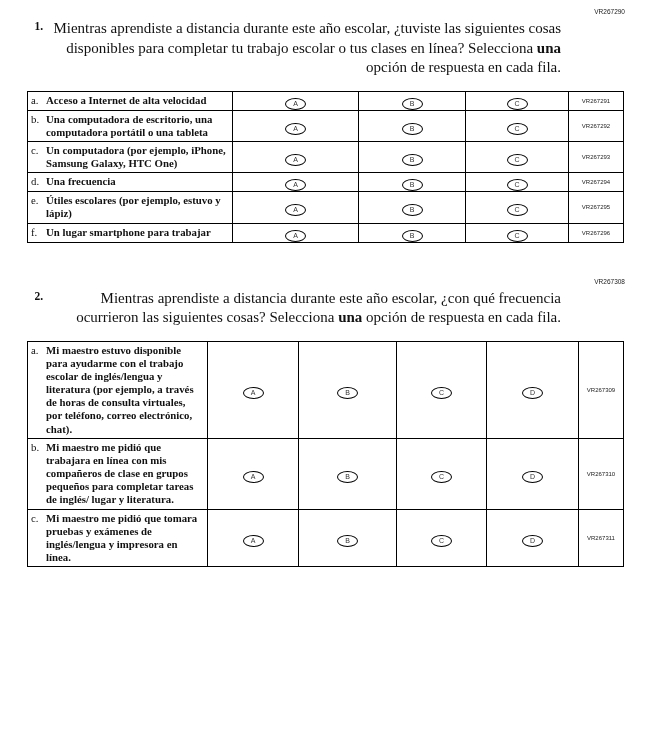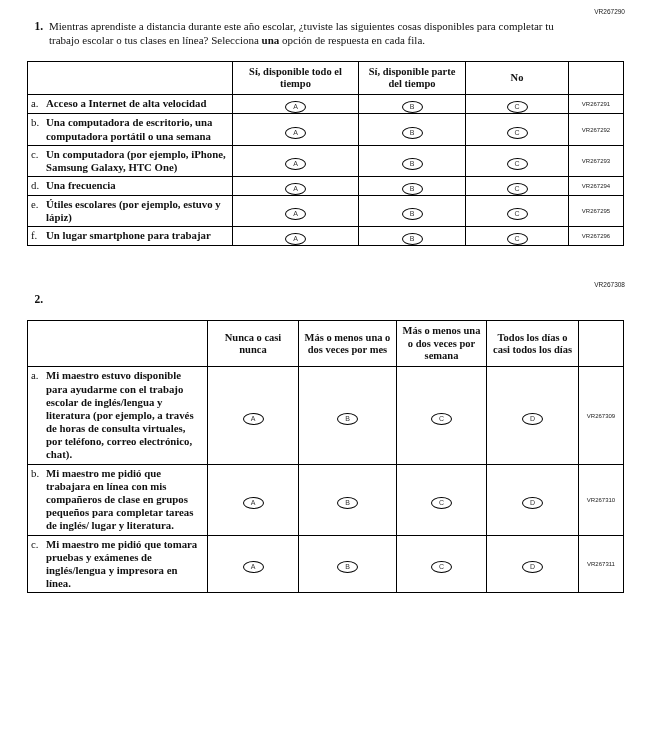--- a/index.html
+++ b/index.html
@@ -25,23 +25,24 @@
   .q-num {
     flex:0 0 22px;
     font-weight:bold;
     font-size:11.5px;
     text-align:right;
     padding-right:6px;
     line-height:1.3;
   }
   .q-body {
     flex:1;
-    font-size:11px;
+    font-size:15px;
     line-height:1.3;
     max-width:512px;
+    text-align:right;
   }
   .q-body b { font-weight:bold; }
 
   table {
     border-collapse:collapse;
     table-layout:fixed;
     width:596px;
     margin-top:13px;
   }
   th, td { border:1px solid #000; }
@@ -100,46 +101,39 @@
 
   <table>
     <colgroup>
       <col style="width:205px">
         <col style="width:126px">
         <col style="width:107px">
         <col style="width:103px">
         <col style="width:55px">
     </colgroup>
     <tbody>
-        <tr>
-      <th></th>
-      <th>Sí, disponible todo el tiempo</th>
-      <th>Sí, disponible parte del tiempo</th>
-      <th>No</th>
-      <th></th>
-    </tr>
 
     <tr>
       <td class="label-cell">
             <div class="label-wrap">
               <span class="row-letter">a.</span>
               <span class="row-text">Acceso a Internet de alta velocidad</span>
             </div>
           </td>
       <td class="opt-cell"><span class="oval">A</span></td>
       <td class="opt-cell"><span class="oval">B</span></td>
       <td class="opt-cell"><span class="oval">C</span></td>
       <td class="code-cell">VR267291</td>
     </tr>
 
     <tr>
       <td class="label-cell">
             <div class="label-wrap">
               <span class="row-letter">b.</span>
-              <span class="row-text">Una computadora de escritorio, una computadora portátil o una semana</span>
+              <span class="row-text">Una computadora de escritorio, una computadora portátil o una tableta</span>
             </div>
           </td>
       <td class="opt-cell"><span class="oval">A</span></td>
       <td class="opt-cell"><span class="oval">B</span></td>
       <td class="opt-cell"><span class="oval">C</span></td>
       <td class="code-cell">VR267292</td>
     </tr>
 
     <tr>
       <td class="label-cell">
@@ -194,40 +188,33 @@
     </tr>
   </tbody>
     </table>
 
   <div class="section-gap"></div>
 
   <div class="form-code">VR267308</div>
 
   <div class="q-row">
     <div class="q-num">2.</div>
+    <div class="q-body"><span>Mientras aprendiste a distancia durante este año escolar, ¿con qué frecuencia ocurrieron las siguientes cosas? Selecciona </span><b>una</b><span> opción de respuesta en cada fila.</span></div>
   </div>
 
   <table>
     <colgroup>
       <col style="width:180px">
         <col style="width:91px">
         <col style="width:98px">
         <col style="width:90px">
         <col style="width:92px">
         <col style="width:45px">
     </colgroup>
     <tbody>
-        <tr>
-      <th></th>
-      <th>Nunca o casi nunca</th>
-      <th>Más o menos una o dos veces por mes</th>
-      <th>Más o menos una o dos veces por semana</th>
-      <th>Todos los días o casi todos los días</th>
-      <th></th>
-    </tr>
 
     <tr>
       <td class="label-cell">
             <div class="label-wrap">
               <span class="row-letter">a.</span>
               <span class="row-text">Mi maestro estuvo disponible para ayudarme con el trabajo escolar de inglés/lengua y literatura (por ejemplo, a través de horas de consulta virtuales, por teléfono, correo electrónico, chat).</span>
             </div>
           </td>
       <td class="opt-cell"><span class="oval">A</span></td>
       <td class="opt-cell"><span class="oval">B</span></td>

